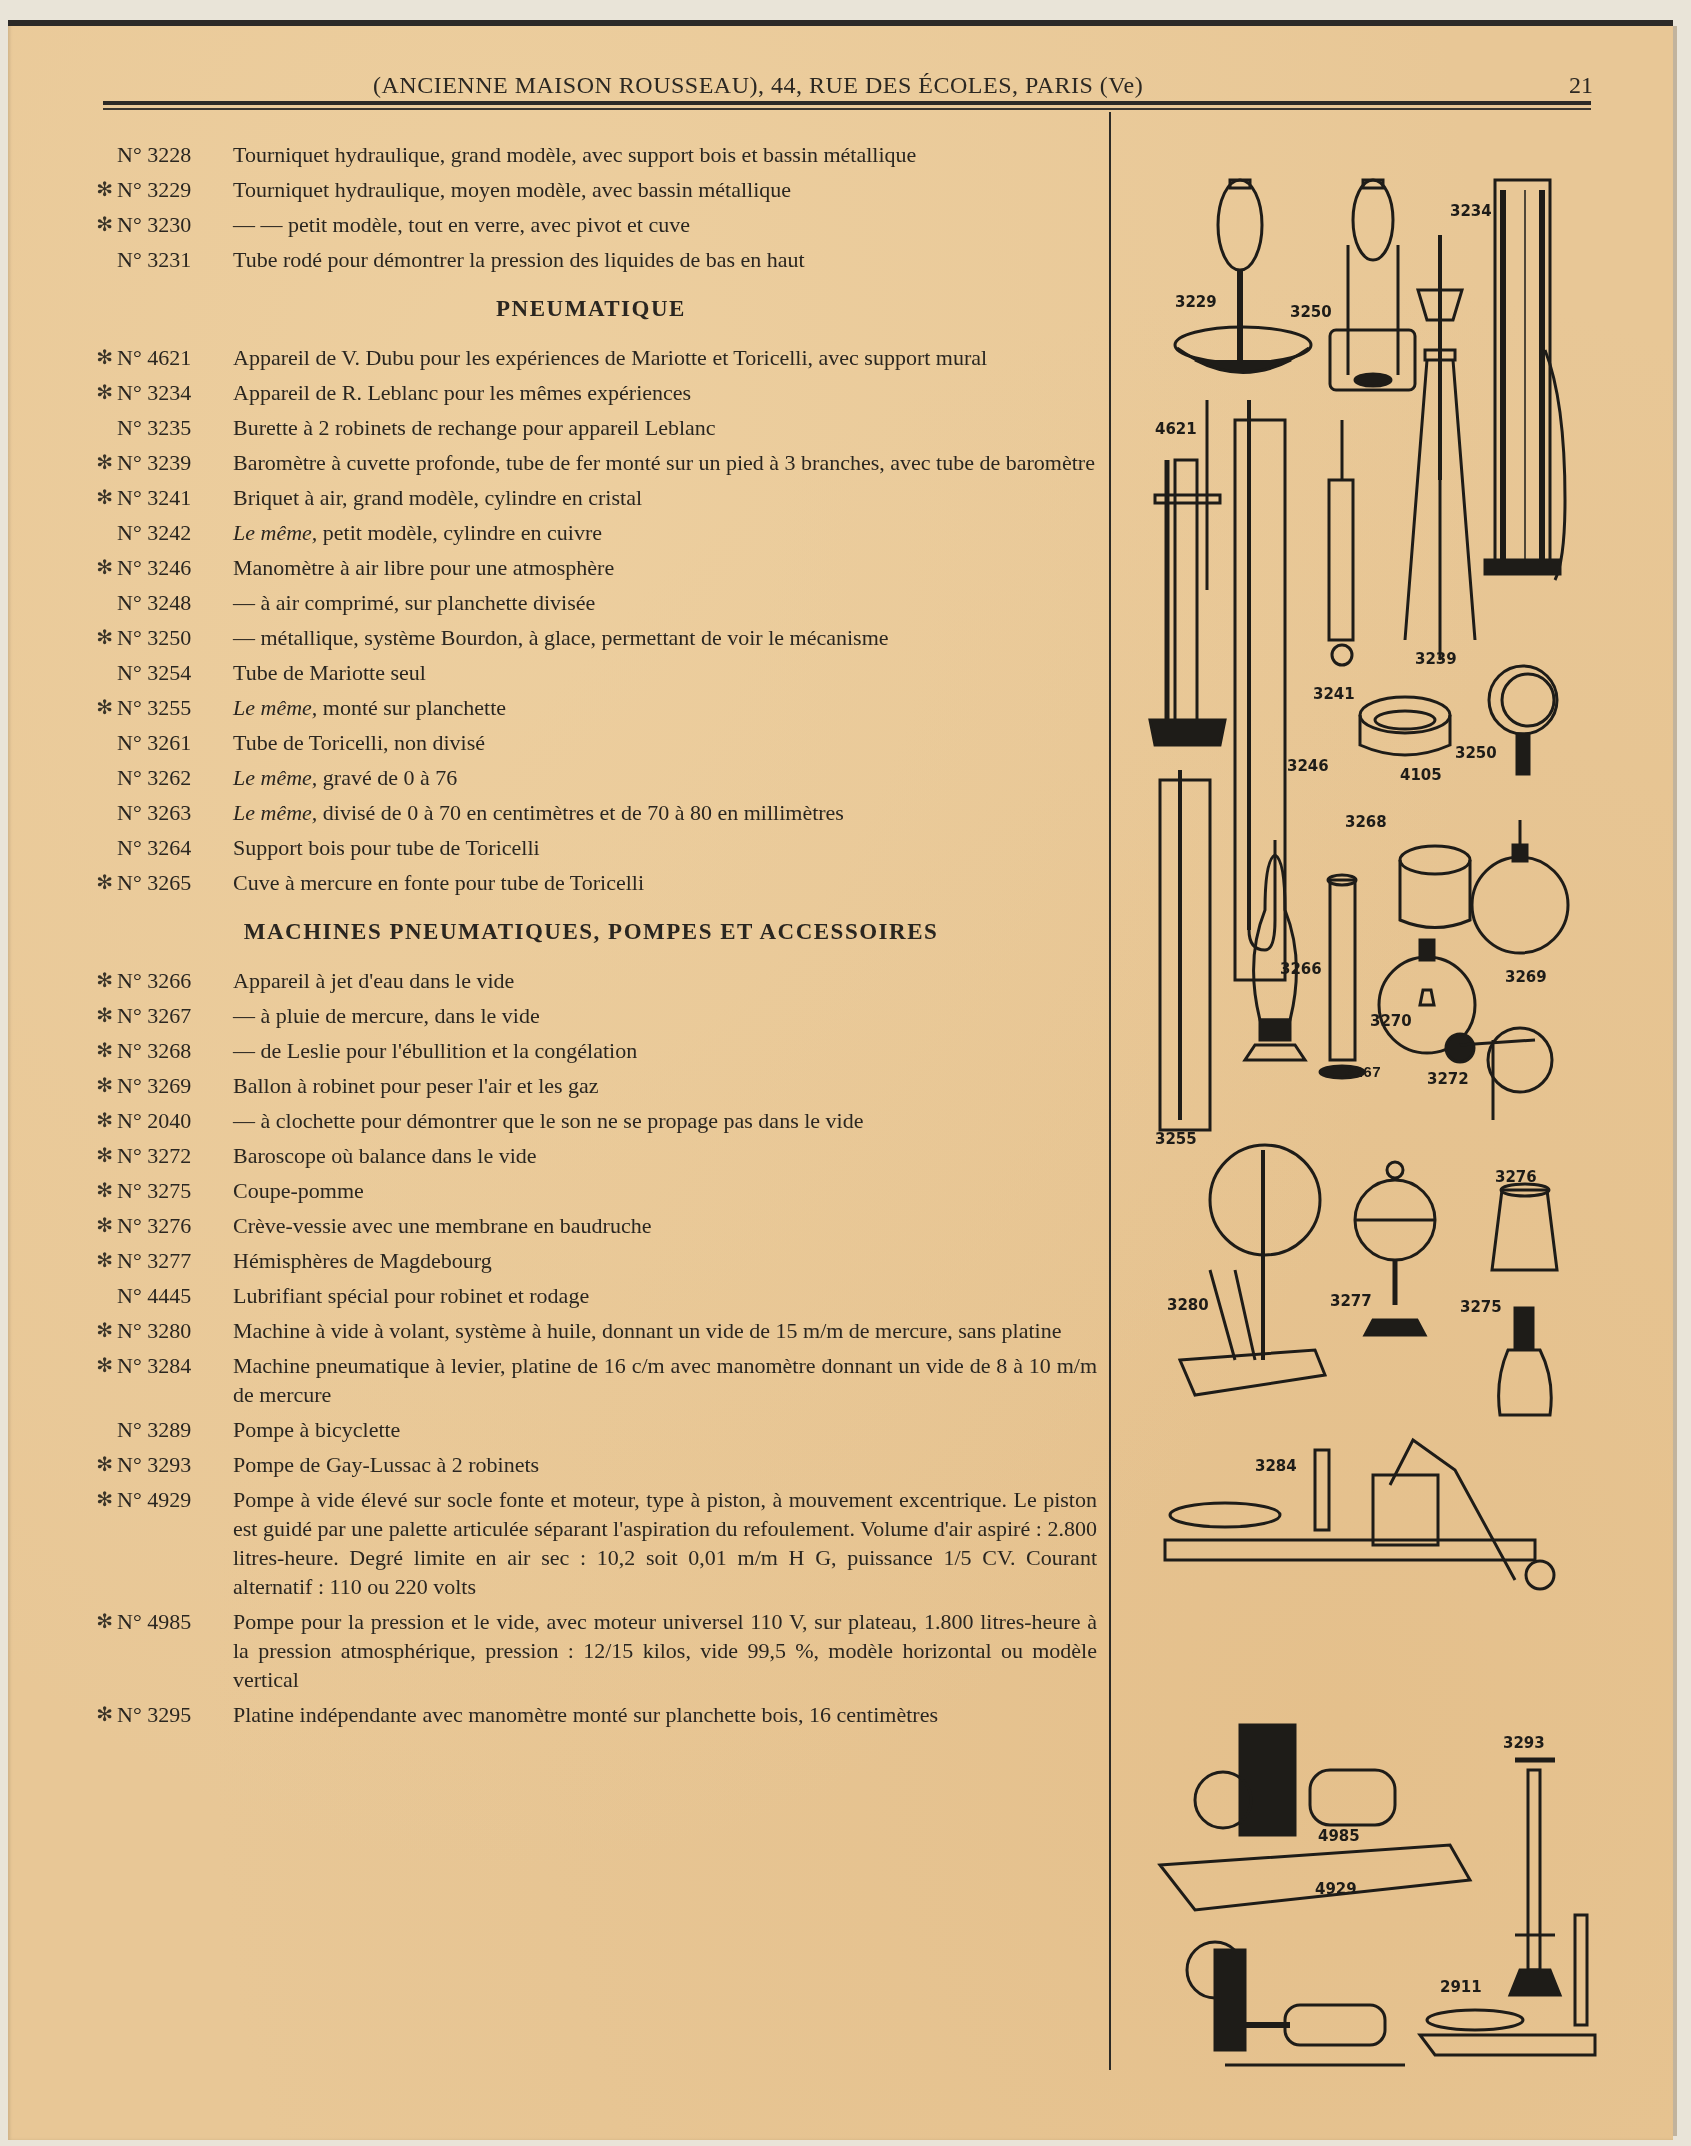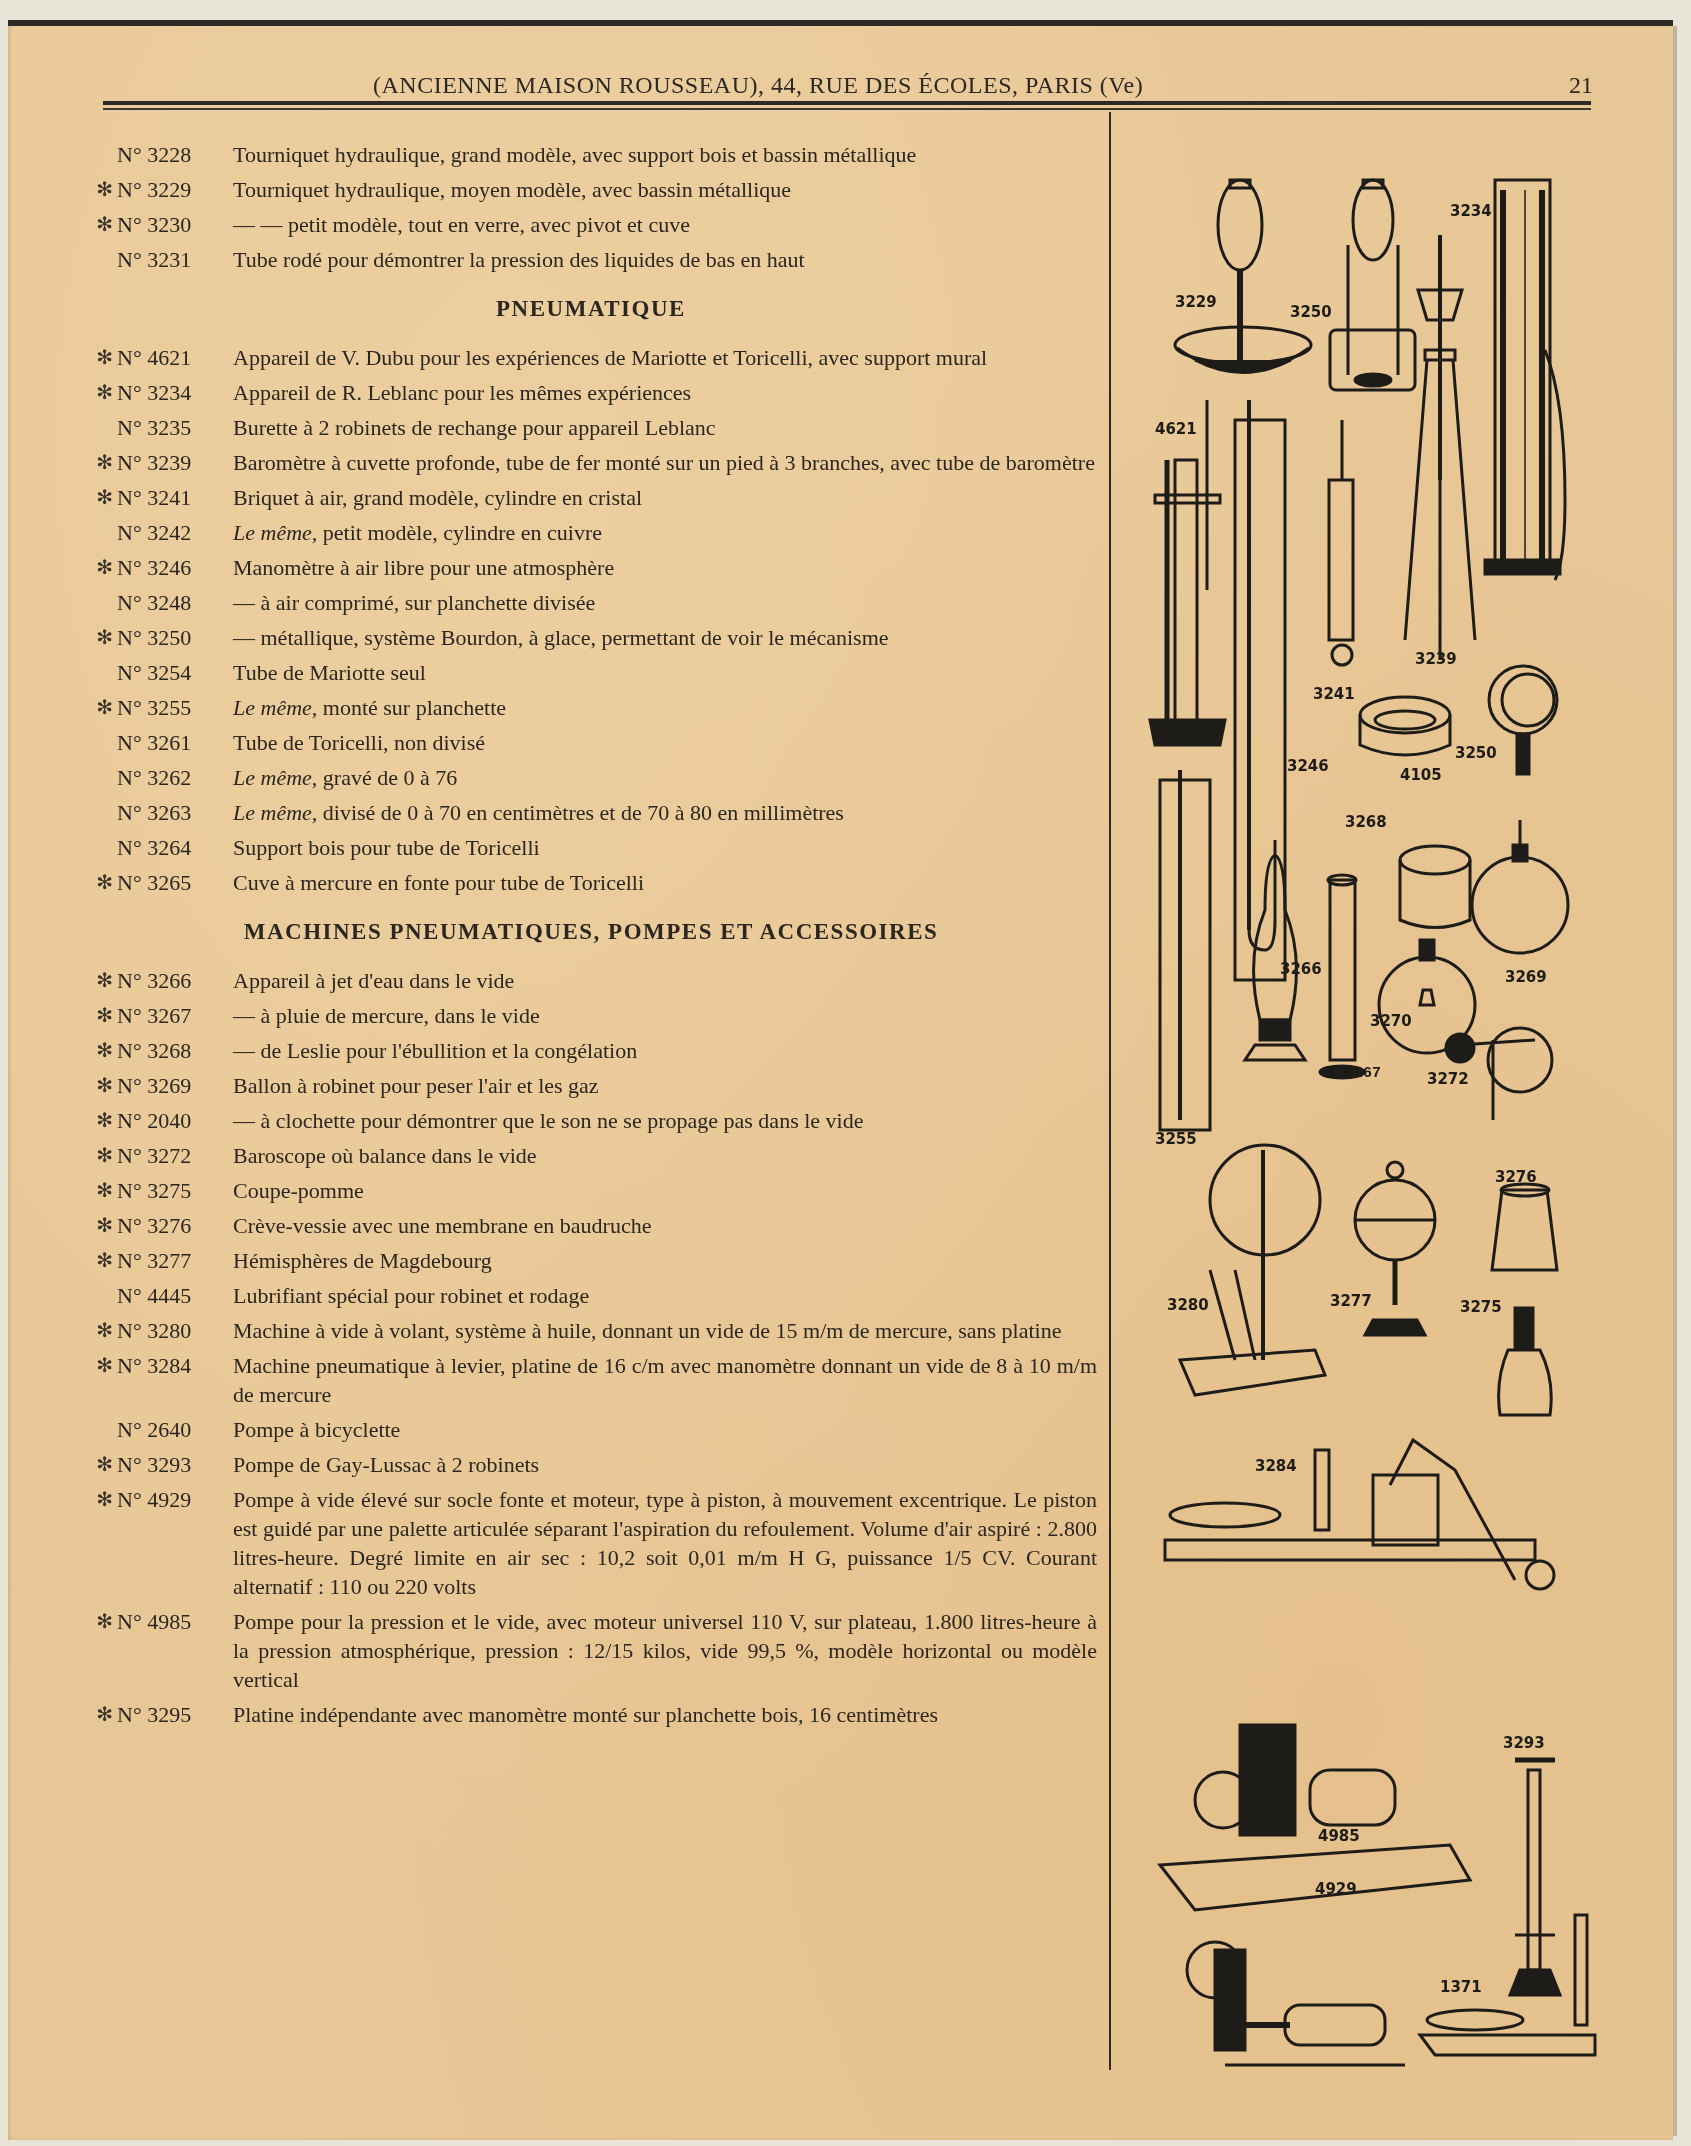--- a/index.html
+++ b/index.html
@@ -245,21 +245,21 @@
         <span class="num">N° 3280</span>
         <span class="desc">Machine à vide à volant, système à huile, donnant un vide de 15 m/m de mercure, sans platine</span>
       </div>
       <div class="entry">
         <span class="star">✻</span>
         <span class="num">N° 3284</span>
         <span class="desc">Machine pneumatique à levier, platine de 16 c/m avec manomètre donnant un vide de 8 à 10 m/m de mercure</span>
       </div>
       <div class="entry">
         <span class="star"></span>
-        <span class="num">N° 2640</span>
+        <span class="num">N° 3289</span>
         <span class="desc">Pompe à bicyclette</span>
       </div>
       <div class="entry">
         <span class="star">✻</span>
         <span class="num">N° 3293</span>
         <span class="desc">Pompe de Gay-Lussac à 2 robinets</span>
       </div>
       <div class="entry">
         <span class="star">✻</span>
         <span class="num">N° 4929</span>
@@ -466,15 +466,15 @@
       <span class="fig-label" style="left: 312px; top: 950px;">3272</span>
       <span class="fig-label" style="left: 40px; top: 1010px;">3255</span>
       <span class="fig-label" style="left: 380px; top: 1048px;">3276</span>
       <span class="fig-label" style="left: 52px; top: 1176px;">3280</span>
       <span class="fig-label" style="left: 215px; top: 1172px;">3277</span>
       <span class="fig-label" style="left: 345px; top: 1178px;">3275</span>
       <span class="fig-label" style="left: 140px; top: 1337px;">3284</span>
       <span class="fig-label" style="left: 388px; top: 1614px;">3293</span>
       <span class="fig-label" style="left: 203px; top: 1707px;">4985</span>
       <span class="fig-label" style="left: 200px; top: 1760px;">4929</span>
-      <span class="fig-label" style="left: 325px; top: 1858px;">1371</span>
+      <span class="fig-label" style="left: 325px; top: 1858px;">2911</span>
     </div>
 </div>
 
 </body></html>

